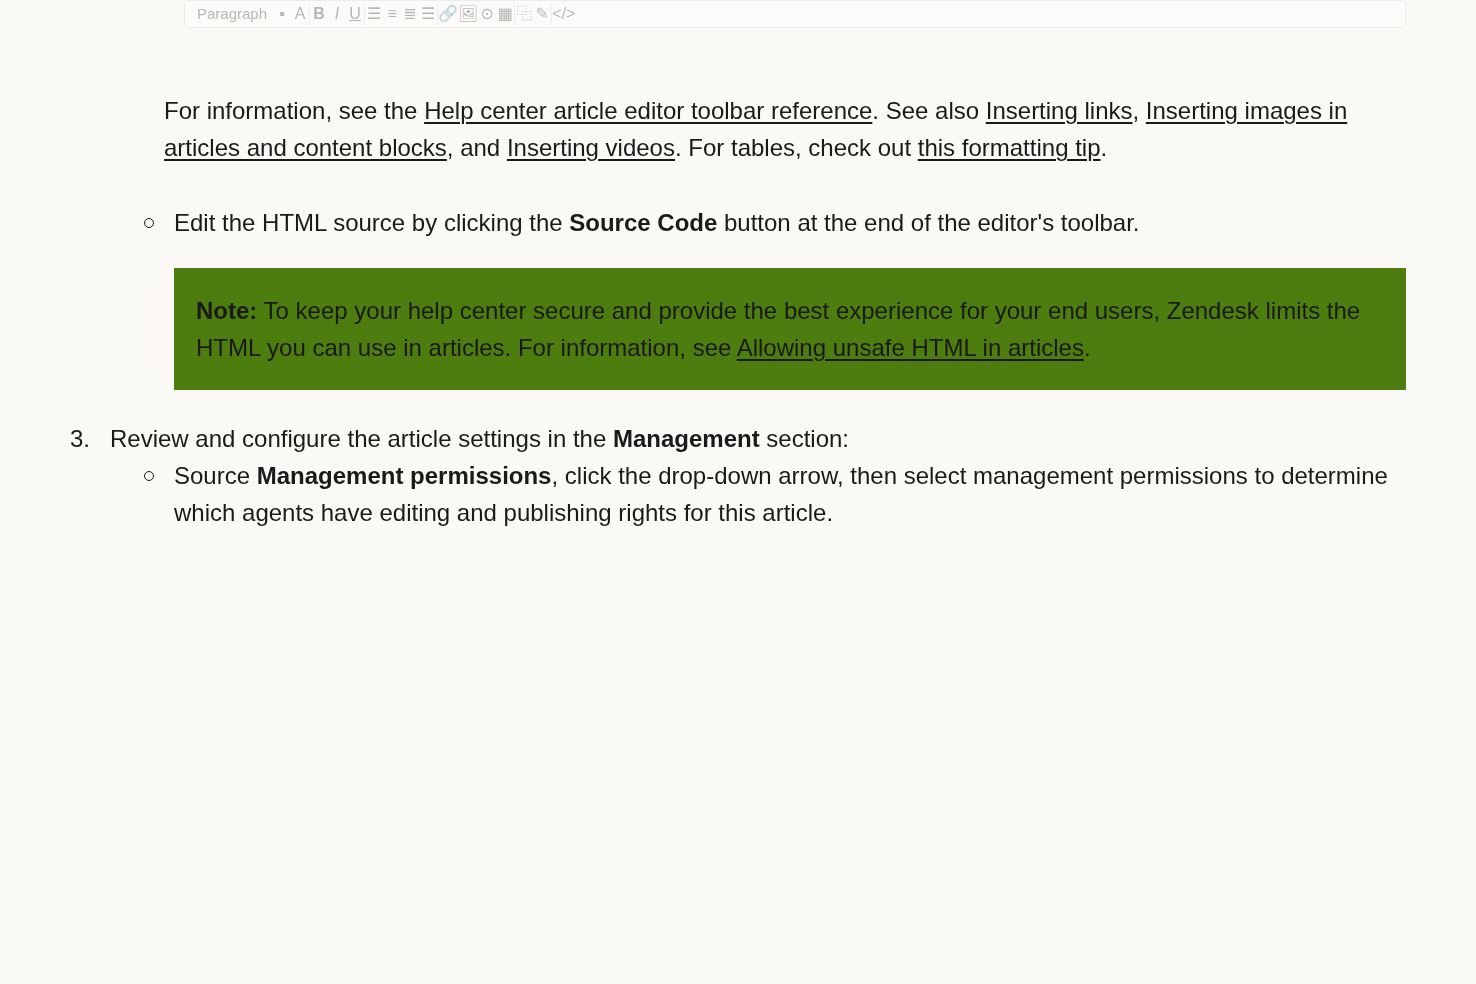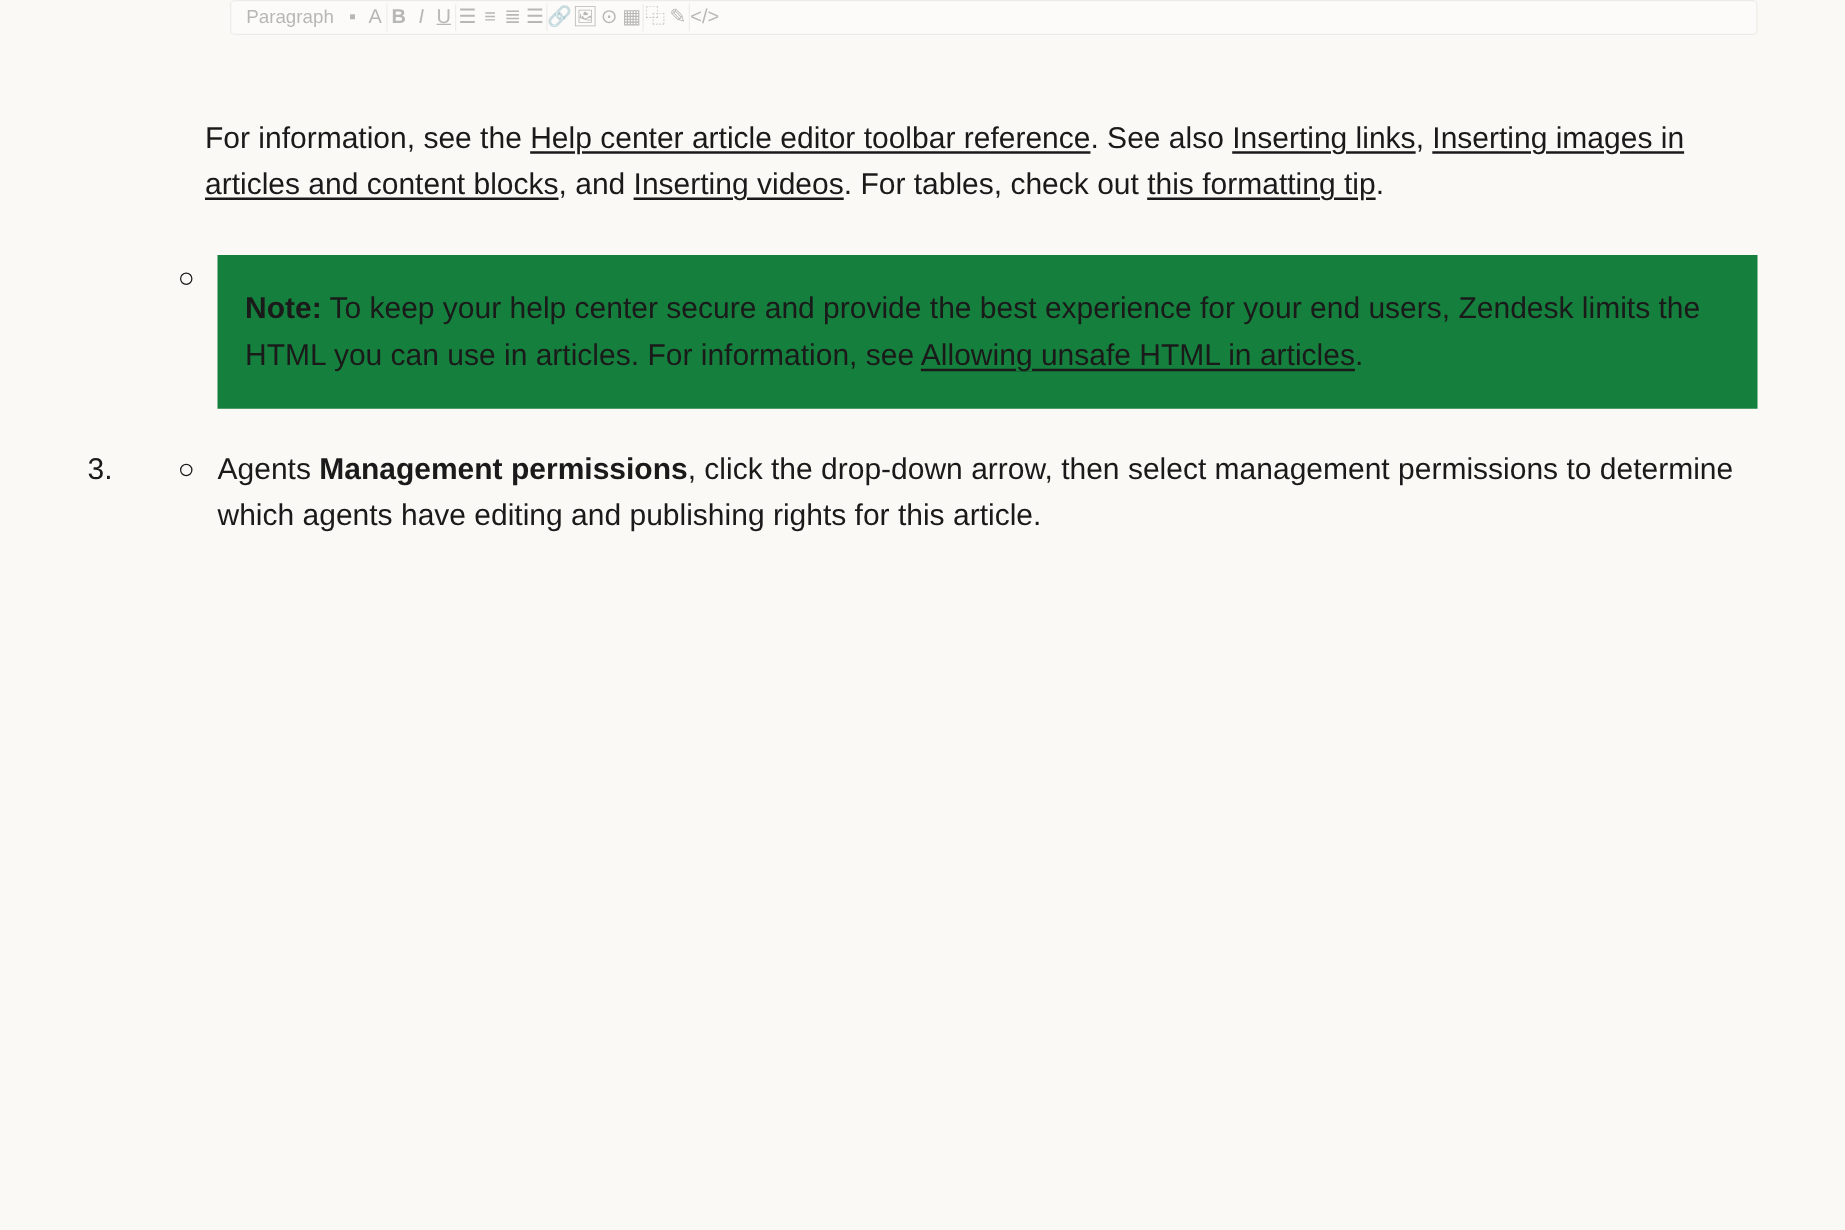--- a/index.html
+++ b/index.html
@@ -82,22 +82,23 @@
       content: "";
       position: absolute;
       left: 0;
       top: 14px;
       width: 8px;
       height: 8px;
       border: 1.5px solid #1a1a1a;
       border-radius: 50%;
     }
     .note-box {
-      background: #15803d;
+      background: #4d7c0f;
       padding: 24px 22px;
+      margin-top: 26px;
       margin-bottom: 30px;
     }
     ol.main-list {
       list-style: none;
       counter-reset: none;
       padding: 0;
     }
     ol.main-list > li {
       position: relative;
       padding-left: 40px;
@@ -170,38 +171,44 @@
 
   <div class="content-block">
     <p class="para">
       <span>For information, see the </span><a class="doc-link" href="#">Help center article editor toolbar reference</a><span>. See also </span><a class="doc-link" href="#">Inserting links</a><span>, </span><a class="doc-link" href="#">Inserting images in articles and content blocks</a><span>, and </span><a class="doc-link" href="#">Inserting videos</a><span>. For tables, check out </span><a class="doc-link" href="#">this formatting tip</a><span>.</span>
     </p>
   </div>
 
   <div class="sub-content">
     <ul class="circle-list">
       <li>
+        <p>
+          <span>Edit the HTML source by clicking the </span><strong>Source Code</strong><span> button at the end of the editor's toolbar.</span>
+        </p>
         <div class="note-box">
           <p>
             <strong>Note:</strong><span> To keep your help center secure and provide the best experience for your end users, Zendesk limits the HTML you can use in articles. For information, see </span><a class="doc-link" href="#">Allowing unsafe HTML in articles</a><span>.</span>
           </p>
         </div>
       </li>
     </ul>
   </div>
 
   <ol class="main-list">
     <li>
       <span class="list-number">3.</span>
+      <p>
+        <span>Review and configure the article settings in the </span><strong>Management</strong><span> section:</span>
+      </p>
 
       <div class="sub-content" style="margin-left:34px;">
         <ul class="circle-list">
           <li>
             <p>
-              <span>Agents </span><strong>Management permissions</strong><span>, click the drop-down arrow, then select management permissions to determine which agents have editing and publishing rights for this article.</span>
+              <span>Source </span><strong>Management permissions</strong><span>, click the drop-down arrow, then select management permissions to determine which agents have editing and publishing rights for this article.</span>
             </p>
             <ul class="square-list">
             </ul>
           </li>
         </ul>
       </div>
     </li>
   </ol>
 
 </div>

